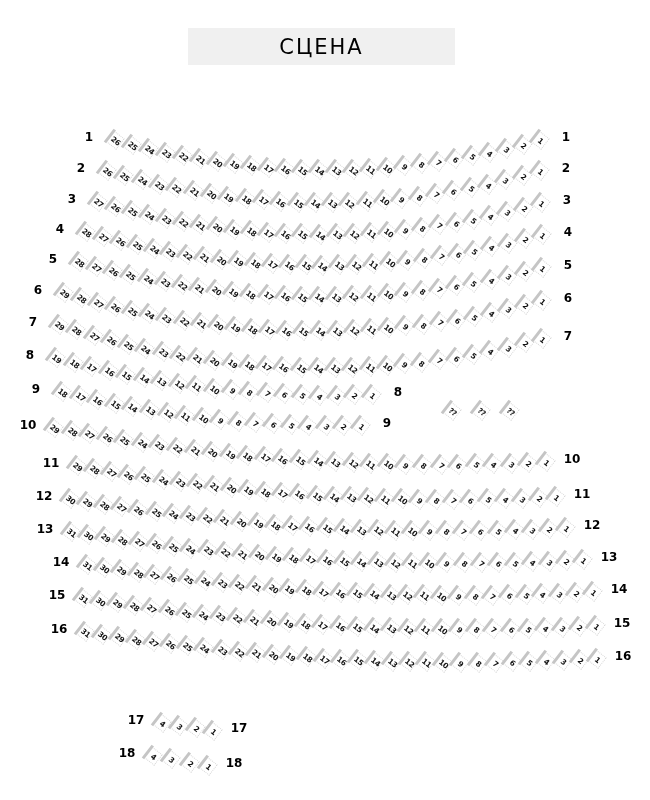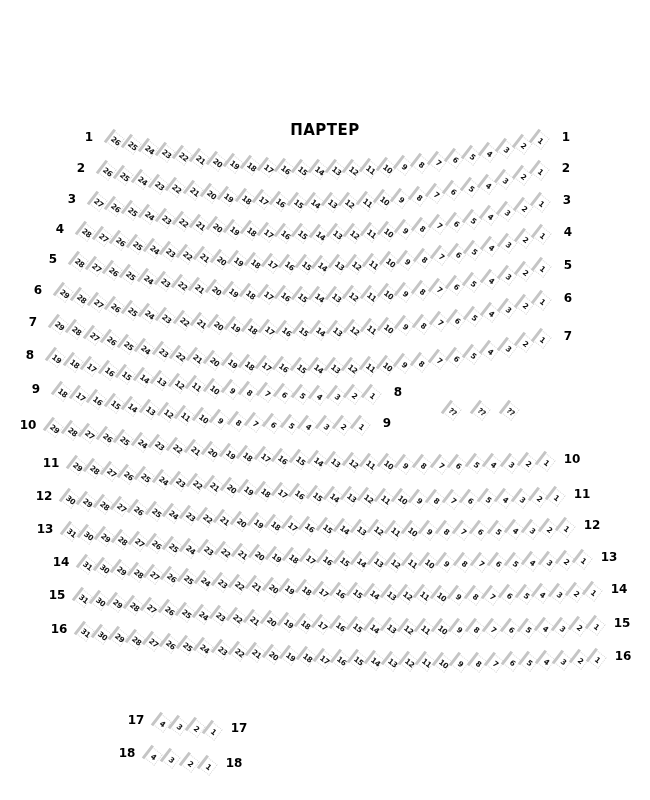--- a/index.html
+++ b/index.html
@@ -19,21 +19,23 @@
   .seat .back{position:absolute;left:-1px;top:-1px;width:3px;height:16px;background:#c5c5c5;}
   .seat .num{position:absolute;left:0;top:0;width:14px;height:14px;
          display:flex;align-items:center;justify-content:center;
          padding-left:2px;box-sizing:border-box;
          font-size:7.5px;font-weight:bold;color:#141414;letter-spacing:-0.5px;}
 </style>
 </head>
 <body>
 
 <div id="seatmap">
-  <div class="section-title">ПАРТЕР</div>
+  <div class="stage">
+    <span>СЦЕНА</span>
+  </div>
   <div id="rows-layer">
       <div class="row-label" style="left: 89px; top: 137px;">1</div>
       <div class="row-label" style="left: 566px; top: 137px;">1</div>
       <div class="seat" style="left: 108px; top: 133px;">
         <span class="sq"></span>
         <span class="back"></span>
         <span class="num">26</span>
       </div>
       <div class="seat" style="left: 125px; top: 137.608px;">
         <span class="sq"></span>

